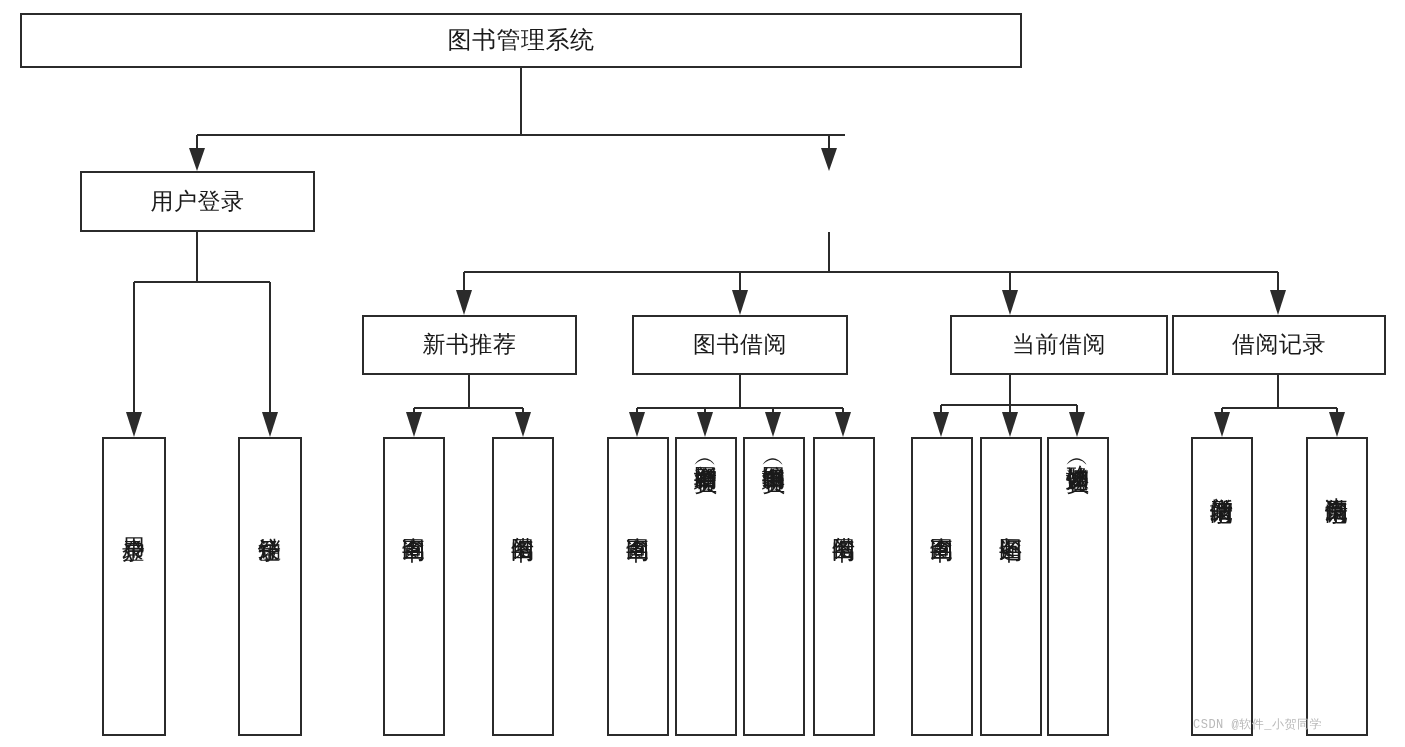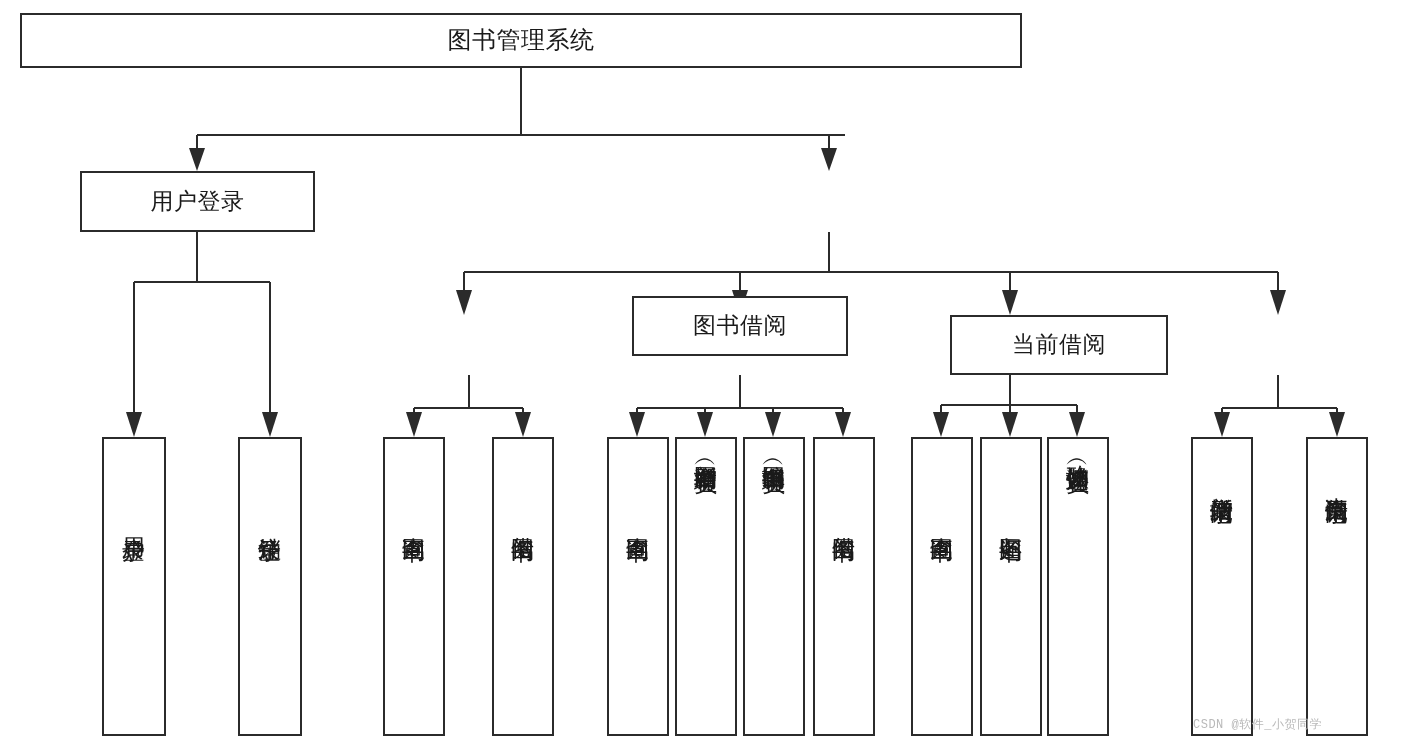--- a/index.html
+++ b/index.html
@@ -148,26 +148,32 @@
   </svg>
 
   <div class="node root horiz" style="left:20px; top:13px; width:1002px; height:55px;">
     <span class="lbl">图书管理系统</span>
   </div>
 
   <div class="node horiz" style="left:80px; top:171px; width:235px; height:61px;">
     <span class="lbl">用户登录</span>
   </div>
 
-  <div class="node horiz" style="left:632px; top:296px; width:216px; height:60px;">
+  <div class="node horiz" style="left:362px; top:315px; width:215px; height:60px;">
+    <span class="lbl">新书推荐</span>
+  </div>
+  <div class="node horiz" style="left:632px; top:315px; width:216px; height:60px;">
     <span class="lbl">图书借阅</span>
   </div>
   <div class="node horiz" style="left:950px; top:315px; width:218px; height:60px;">
     <span class="lbl">当前借阅</span>
   </div>
+  <div class="node horiz" style="left:1172px; top:315px; width:214px; height:60px;">
+    <span class="lbl">借阅记录</span>
+  </div>
 
   <div class="node vert" style="left:102px; top:437px; width:64px; height:299px; padding-top:80px;">
     <span class="lbl">用户登录</span>
   </div>
   <div class="node vert" style="left:238px; top:437px; width:64px; height:299px; padding-top:80px;">
     <span class="lbl">注销登录</span>
   </div>
 
   <div class="node vert" style="left:383px; top:437px; width:62px; height:299px; padding-top:80px;">
     <span class="lbl">查询图书</span>

